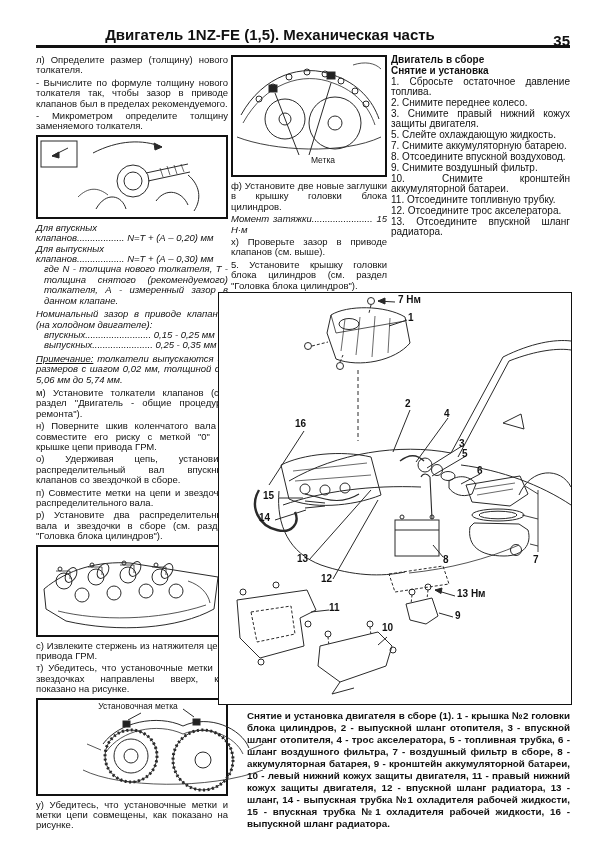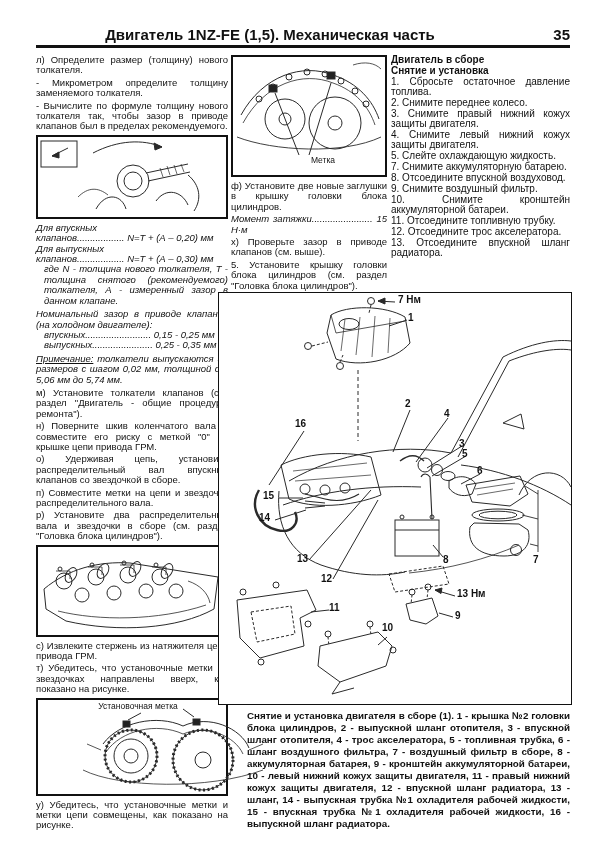--- a/index.html
+++ b/index.html
@@ -3,21 +3,21 @@
 <meta charset="utf-8">
 <style>
   html,body { margin:0; padding:0; background:#e8e8e8; }
   .page {
     position:relative; width:600px; height:849px; background:#ffffff;
     font-family:"Liberation Sans", sans-serif; color:#111; overflow:hidden;
     margin:0 auto;
   }
   .hdr-title { position:absolute; top:26px; left:0; right:60px; text-align:center;
     font-size:15px; font-weight:bold; }
-  .hdr-page { position:absolute; top:26px; right:30px; font-size:15px; font-weight:bold; }
+  .hdr-page { position:absolute; top:32px; right:30px; font-size:15px; font-weight:bold; }
   .hdr-rule { position:absolute; top:45px; left:36px; width:534px; height:2.5px; background:#111; }
 
   .col { position:absolute; top:55px; }
   .col-left  { left:36px;  width:192px; }
   .col-mid   { left:231px; width:156px; }
   .col-right { left:391px; width:179px; }
 
   p { margin:0 0 2px 0; font-size:9.5px; line-height:10.4px; text-align:justify; }
   .it { font-style:italic; }
   .spec p { margin:0; }
@@ -47,22 +47,22 @@
 <body>
 
 <div class="page">
 
   <div class="hdr-title">Двигатель 1NZ-FE (1,5). Механическая часть</div>
   <div class="hdr-page">35</div>
   <div class="hdr-rule"></div>
 
   <div class="col col-left">
     <p>л) Определите размер (толщину) нового толкателя.</p>
+    <p>- Вычислите по формуле толщину нового толкателя так, чтобы зазор в приводе клапанов был в пределах рекомендуемого.</p>
     <p>- Микрометром определите толщину заменяемого толкателя.</p>
-    <p>- Вычислите по формуле толщину нового толкателя так, чтобы зазор в приводе клапанов был в пределах рекомендуемого.</p>
 
     <div class="figure" style="height:80px;">
       <svg width="188" height="80" viewBox="0 0 188 80">
         <g class="ln">
           <rect x="3" y="4" width="36" height="26"></rect>
           <path d="M30,11 L14,19"></path>
             <path d="M14,19 l7,-4 l0,6 z" fill="#2a2a2a"></path>
           <path d="M55,16 C80,3 105,2 124,10"></path>
             <path d="M124,10 l-8,-4 l1,7 z" fill="#2a2a2a"></path>
           <circle cx="95" cy="44" r="16"></circle>
@@ -185,21 +185,20 @@
     <p>5. Установите крышку головки блока цилиндров (см. раздел "Головка блока цилиндров").</p>
     <div class="mid-rule"></div>
   </div>
 
   <div class="col col-right">
     <p class="rc-heading">Двигатель в сборе</p>
     <p class="rc-sub">Снятие и установка</p>
     <p>1. Сбросьте остаточное давление топлива.</p>
     <p>2. Снимите переднее колесо.</p>
     <p>3. Снимите правый нижний кожух защиты двигателя.</p>
-    <p>4. Снимите левый нижний кожух защиты двигателя.</p>
     <p>5. Слейте охлаждающую жидкость.</p>
     <p>7. Снимите аккумуляторную батарею.</p>
     <p>8. Отсоедините впускной воздуховод.</p>
     <p>9. Снимите воздушный фильтр.</p>
     <p>10. Снимите кронштейн аккумуляторной батареи.</p>
     <p>11. Отсоедините топливную трубку.</p>
     <p>12. Отсоедините трос акселератора.</p>
     <p>13. Отсоедините впускной шланг радиатора.</p>
   </div>
 

